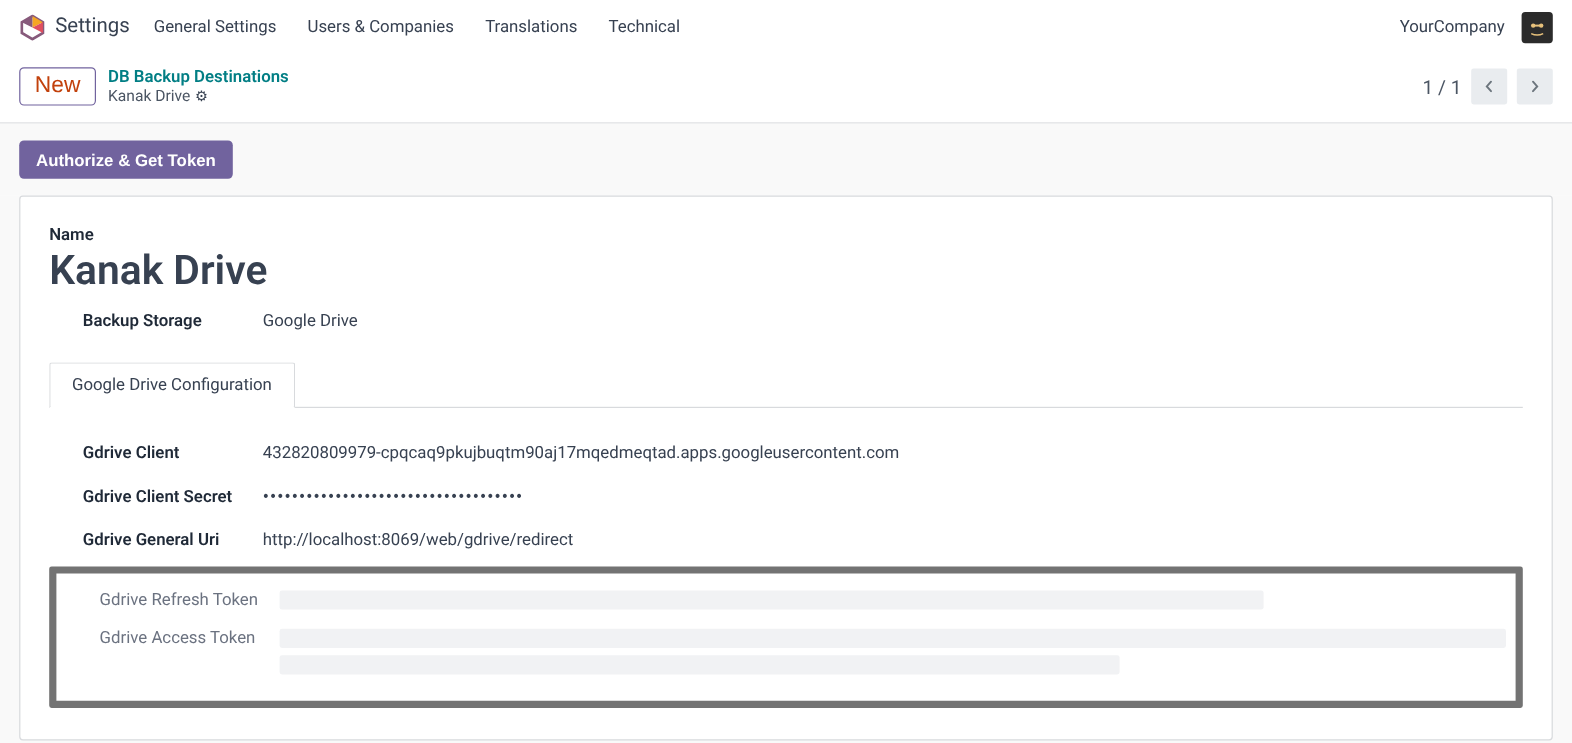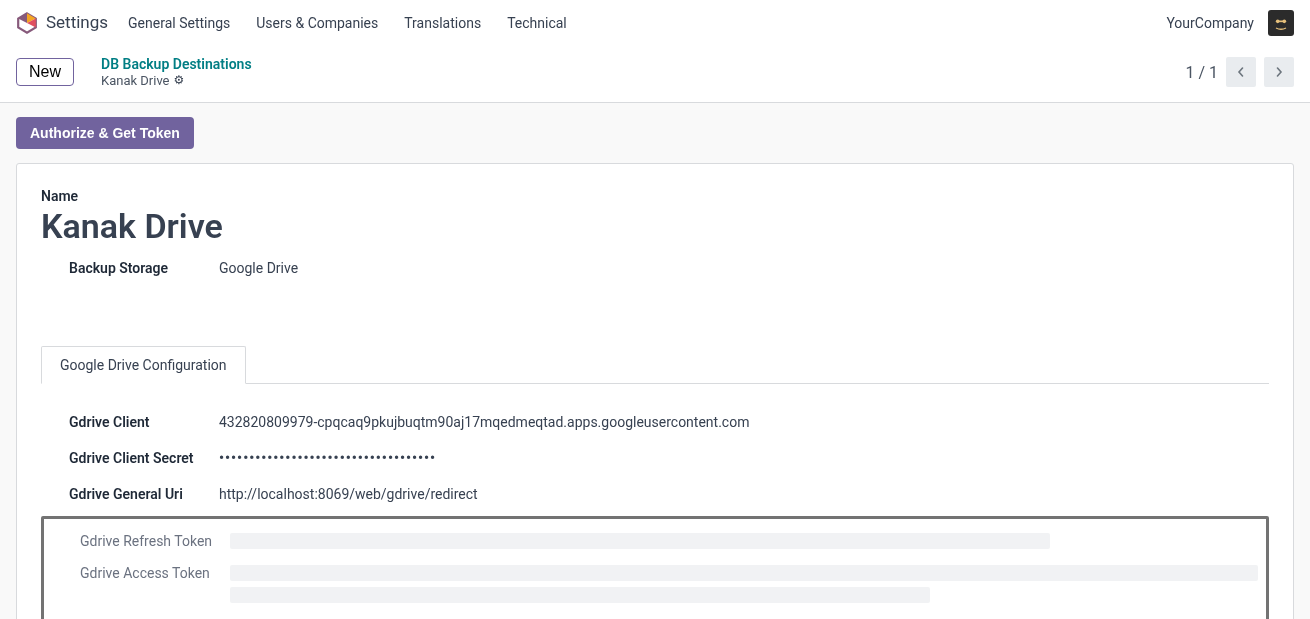--- a/index.html
+++ b/index.html
@@ -40,27 +40,27 @@
 
   
   .controlbar {
     display:flex;
     align-items:center;
     padding: 10px 16px 14px 16px;
     border-bottom:1px solid #d8dadd;
   }
   .btn-new {
     border:1px solid #71639e;
-    color:#000000;
+    color:#c2410c;
     background:#fff;
     border-radius:4px;
     padding:4px 12px;
-    font-size:16px;
+    font-size:19px;
     cursor:pointer;
-    margin-right:27px;
+    margin-right:10px;
   }
   .breadcrumb-block { display:flex; flex-direction:column; line-height:1.2; }
   .breadcrumb-parent { color:#017e84; font-weight:600; font-size:14px; cursor:pointer; }
   .breadcrumb-current { color:#4b5563; font-size:13px; display:flex; align-items:center; gap:4px;}
   .breadcrumb-current .gear { font-size:12px; color:#374151; }
   .controlbar .spacer { flex:1; }
   .pager { display:flex; align-items:center; gap:8px; color:#4b5563; font-size:16px;}
   .pager-btn {
     width:30px; height:30px; display:flex; align-items:center; justify-content:center;
     background:#e9ecef; color:#6c757d; cursor:pointer; border-radius:2px;
@@ -87,29 +87,28 @@
   .kv-row { display:flex; align-items:flex-start; margin-top:14px;margin-left:28px; }
   .kv-row .k { width:150px; flex-shrink:0; }
   .kv-row .v { flex:1; color:#374151; }
 
   .tabs { margin-top:26px; border-bottom:1px solid #d8dadd; display:flex; }
   .tab {
     border:1px solid #d8dadd; border-bottom:1px solid #fff;
     background:#fff; margin-bottom:-1px;
     padding:10px 18px; font-size:14px; color:#374151; cursor:pointer;
     border-radius:2px 2px 0 0;
-    margin-top:44px;
   }
 
   .config-rows { margin-top:20px; }
   .config-rows .kv-row { margin-top:0; padding:10px 0; }
 
   
   .highlight-box {
-    border:3px solid #737373;
+    border:6px solid #737373;
     border-radius:2px;
     padding:6px 8px 14px 8px;
     margin-top:4px;
   }
   .highlight-box .kv-row { padding:8px 0; }
   .blur-bar {
     height:16px; background:#f1f2f4; border-radius:2px; filter:blur(0.3px);
   }
   .blur-bar.short { width:820px; }
   .blur-multi { display:flex; flex-direction:column; gap:6px; }

